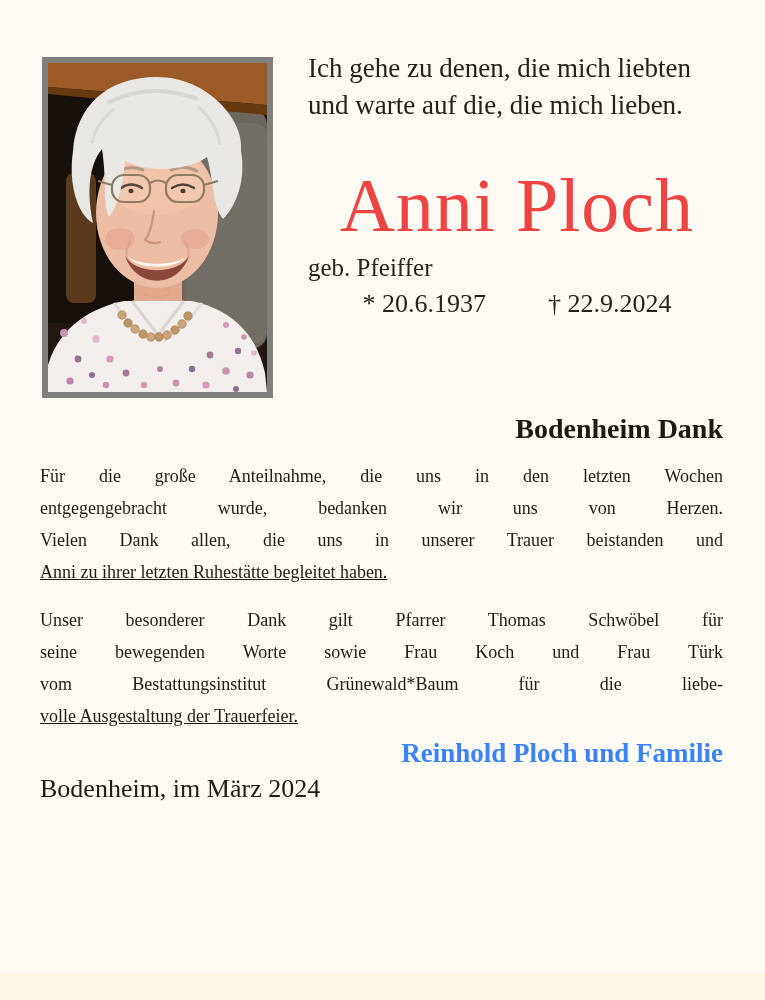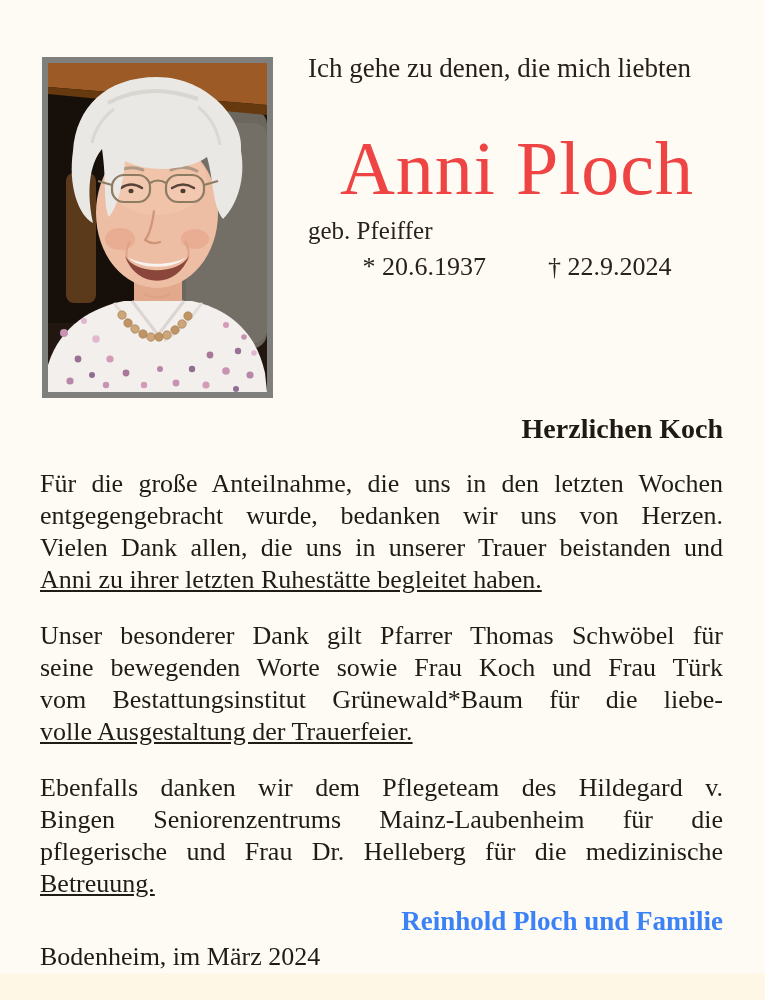--- a/index.html
+++ b/index.html
@@ -16,21 +16,21 @@
   .header-col{position:absolute;left:308px;top:50px;width:418px;}
   .epitaph{font-size:27px;line-height:37px;color:#262019;}
   .name{
     margin-top:40px;font-size:76px;line-height:82px;text-align:center;
     color:#ef4444;letter-spacing:1px;white-space:nowrap;
   }
   .maiden{margin-top:8px;text-align:left;font-size:25px;color:#29221b;}
   .dates{margin-top:7px;display:flex;justify-content:center;gap:62px;font-size:26px;color:#29221b;align-items:flex-end;}
   .content{position:absolute;left:40px;top:414px;width:683px;}
   .heading{font-weight:bold;font-size:28px;line-height:30px;text-align:right;color:#1e1914;}
-  .para{margin-top:24px;font-size:26px;line-height:32px;}
+  .para{margin-top:16px;font-size:18px;line-height:32px;}
   .jl{text-align:justify;text-align-last:justify;}
   .ll{text-align:left;text-decoration:underline;}
   .signature{margin-top:6px;text-align:right;font-weight:bold;font-size:27px;line-height:30px;color:#3b82f6;}
   .place{margin-top:6px;font-size:26px;line-height:30px;}
   .scan-edge{
     position:absolute;left:0;top:973px;width:765px;height:27px;
     background:#fdf6e2;opacity:.75;
   }
 </style>
 </head>
@@ -134,51 +134,46 @@
           <circle cx="127" cy="267" r="4.2" fill="#c09464"></circle>
         <circle cx="134" cy="261" r="4.2" fill="#cda67a"></circle>
           <circle cx="140" cy="253" r="4.2" fill="#c09464"></circle>
       </g>
     </svg>
   </div>
 
   <div class="header-col">
     <div class="epitaph">
       <div>Ich gehe zu denen, die mich liebten</div>
+      <div>und warte auf die, die mich lieben.</div>
     </div>
     <div class="name">Anni Ploch</div>
     <div class="maiden">geb. Pfeiffer</div>
     <div class="dates">
       <span>* 20.6.1937</span>
       <span>† 22.9.2024</span>
     </div>
   </div>
 
   <div class="content">
-    <div class="heading">Herzlichen Koch</div>
+    <div class="heading">Bodenheim Dank</div>
 
     <div class="para">
       <div class="jl">Für die große Anteilnahme, die uns in den letzten Wochen</div>
       <div class="jl">entgegengebracht wurde, bedanken wir uns von Herzen.</div>
       <div class="jl">Vielen Dank allen, die uns in unserer Trauer beistanden und</div>
       <div class="ll">Anni zu ihrer letzten Ruhestätte begleitet haben.</div>
     </div>
 
     <div class="para">
       <div class="jl">Unser besonderer Dank gilt Pfarrer Thomas Schwöbel für</div>
       <div class="jl">seine bewegenden Worte sowie Frau Koch und Frau Türk</div>
       <div class="jl">vom Bestattungsinstitut Grünewald*Baum für die liebe-</div>
       <div class="ll">volle Ausgestaltung der Trauerfeier.</div>
     </div>
 
-    <div class="para">
-      <div class="jl">Ebenfalls danken wir dem Pflegeteam des Hildegard v.</div>
-      <div class="jl">Bingen Seniorenzentrums Mainz-Laubenheim für die</div>
-      <div class="jl">pflegerische und Frau Dr. Helleberg für die medizinische</div>
-      <div class="ll">Betreuung.</div>
-    </div>
 
     <div class="signature">Reinhold Ploch und Familie</div>
     <div class="place">Bodenheim, im März 2024</div>
   </div>
 
   <div class="scan-edge"></div>
 </div>
 
 </body></html>

